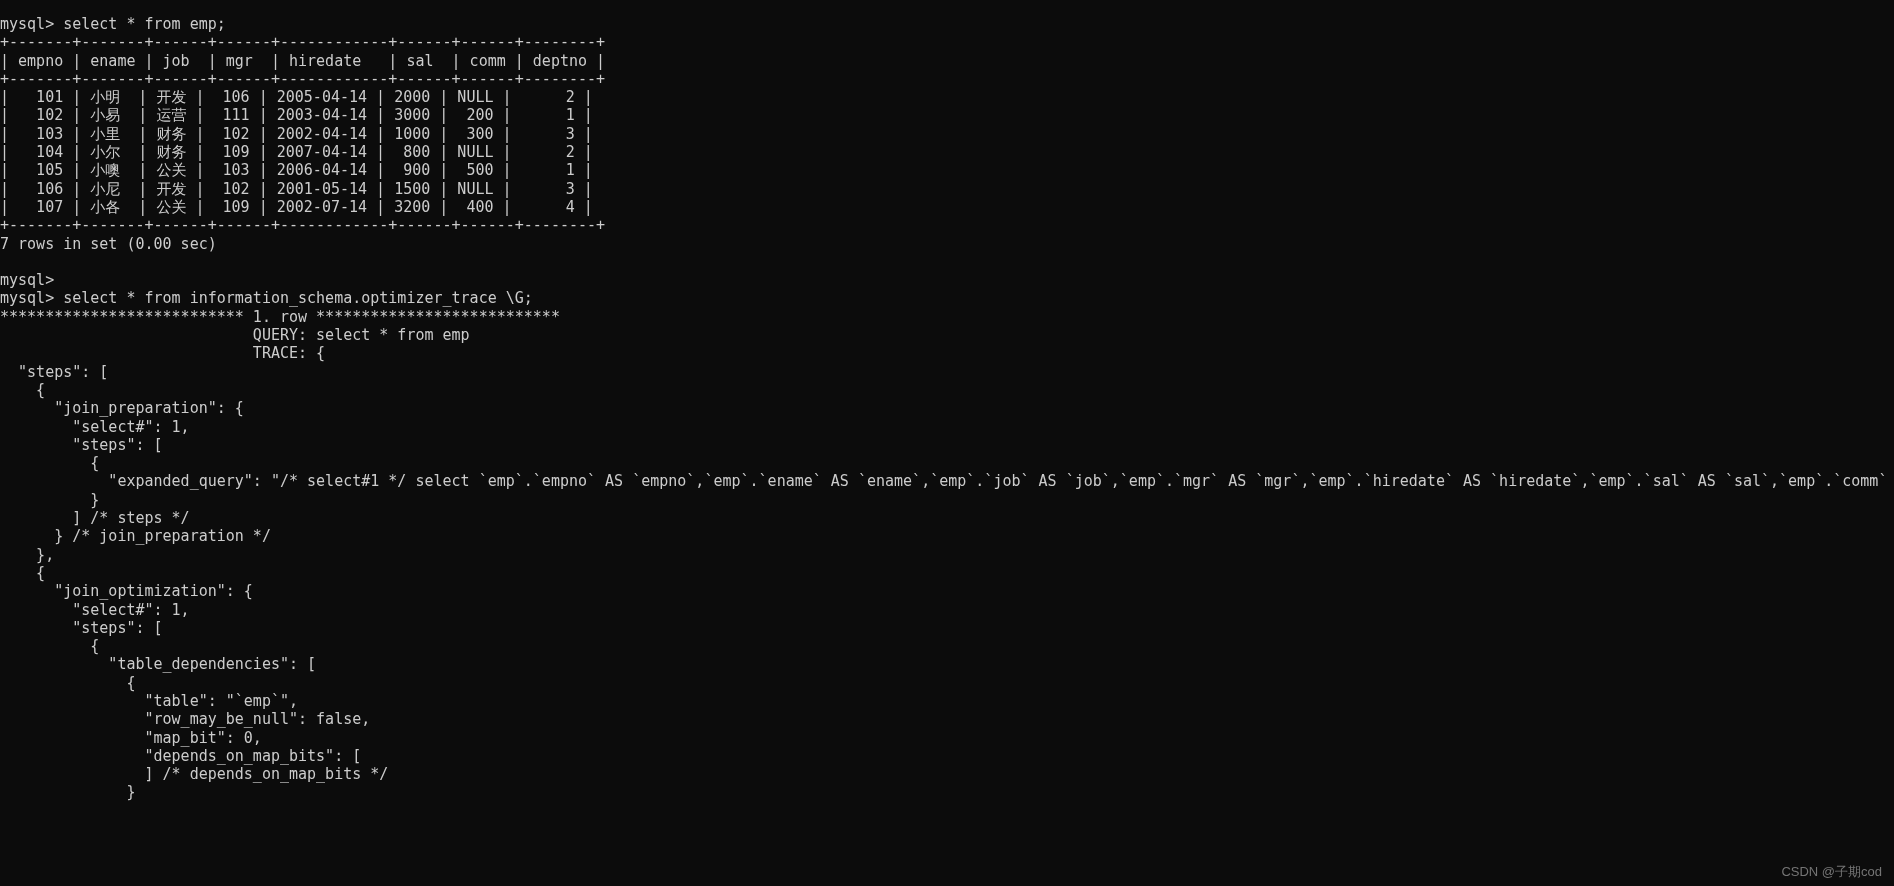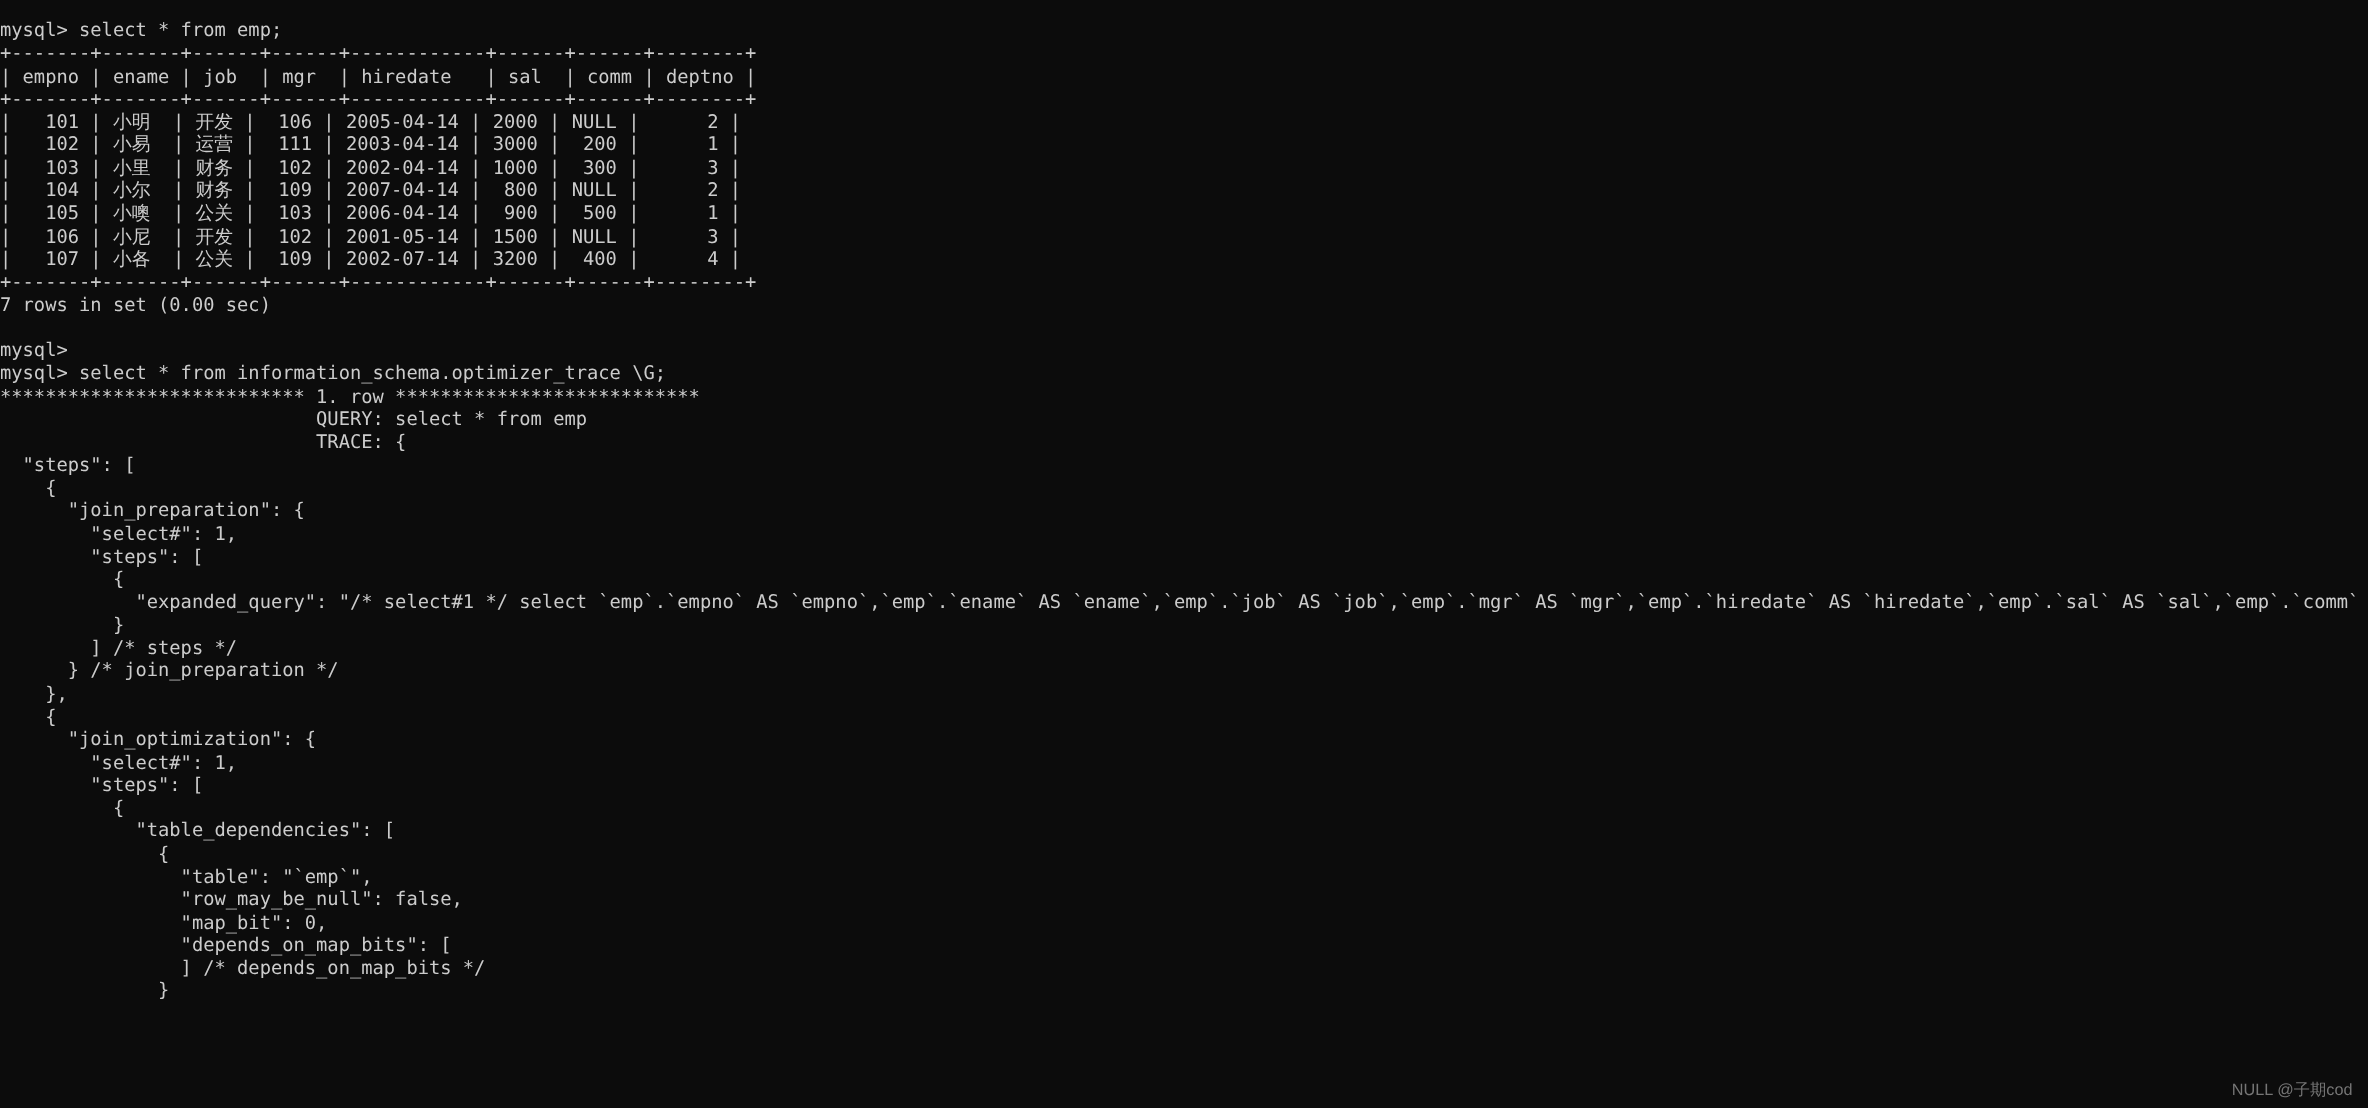--- a/index.html
+++ b/index.html
@@ -66,13 +66,13 @@
           {
             "table_dependencies": [
               {
                 "table": "`emp`",
                 "row_may_be_null": false,
                 "map_bit": 0,
                 "depends_on_map_bits": [
                 ] /* depends_on_map_bits */
               }</pre>
 
-<div class="watermark">NULL @子期cod</div>
+<div class="watermark">CSDN @子期cod</div>
 
 </body></html>

